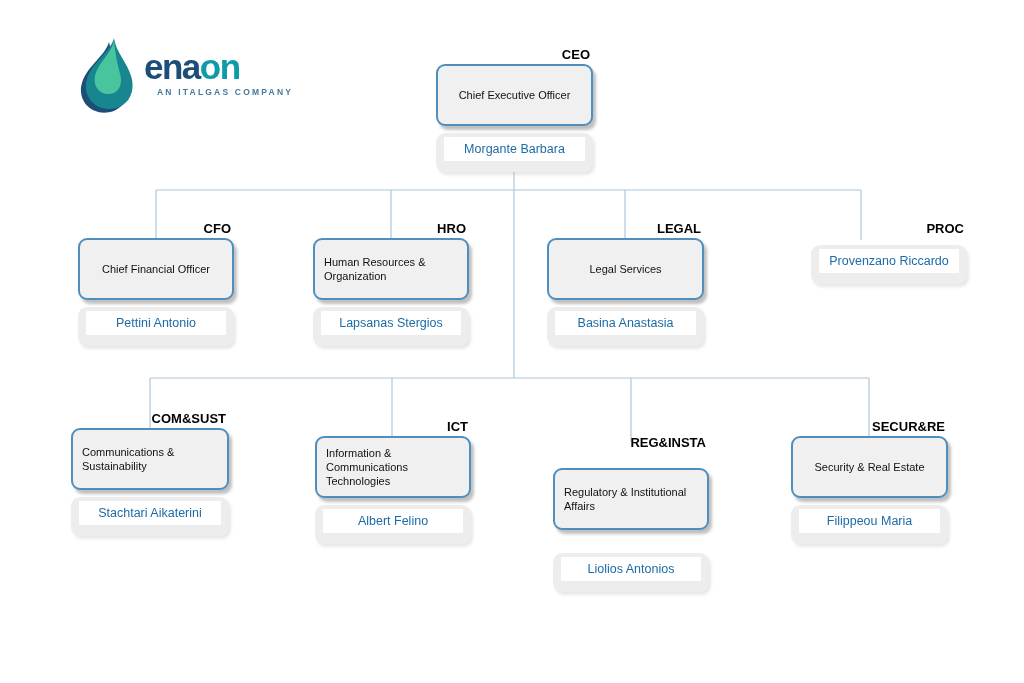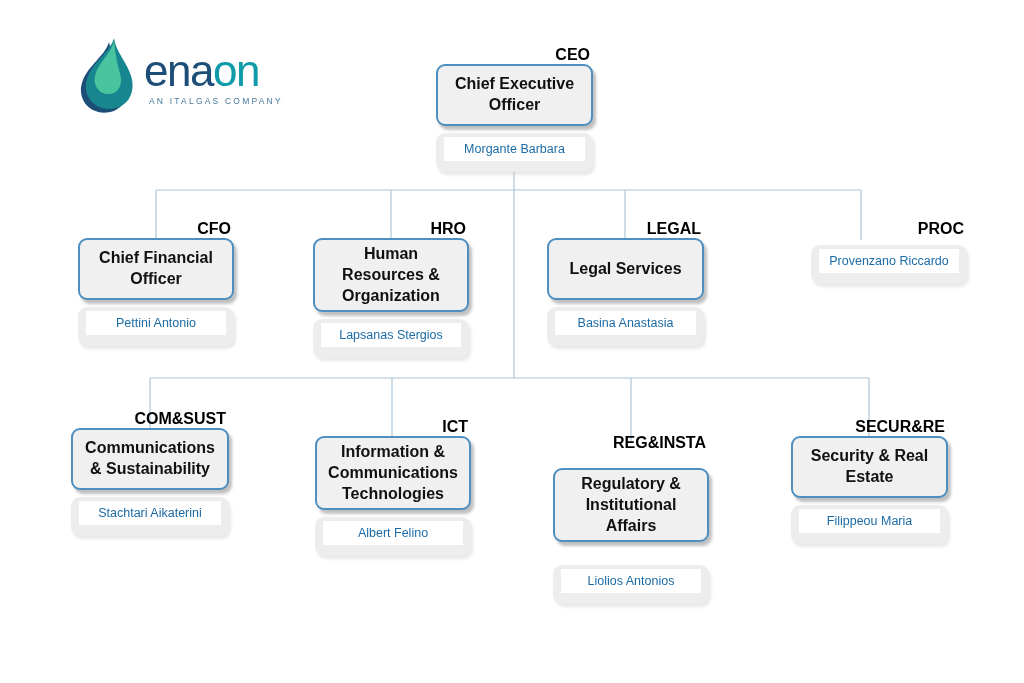--- a/index.html
+++ b/index.html
@@ -25,69 +25,69 @@
   .logo {
     position: absolute;
     left: 78px; top: 33px;
     display: flex;
     align-items: flex-start;
     z-index: 2;
   }
   .logo-icon { width: 62px; height: 85px; }
   .logo-text { margin-left: 4px; margin-top: 16px; }
   .wordmark {
-    font-size: 44px;
-    font-weight: normal;
+    font-size: 35px;
+    font-weight: bold;
     letter-spacing: -1.5px;
     line-height: 1;
   }
   .wm-primary { color: #1d4e78; }
   .wm-secondary { color: #0e9aa8; }
   .tagline {
     margin-top: 3px;
     padding-left: 5px;
     font-size: 8.5px;
-    font-weight: normal;
+    font-weight: bold;
     letter-spacing: 2.2px;
     color: #45799c;
+    margin-left: 8px;
   }
 
   
   .unit {
     position: absolute;
     z-index: 1;
     display: flex;
     flex-direction: column;
   }
   .unit-code {
-    font-size: 16px;
+    font-size: 13px;
     font-weight: bold;
     color: #000000;
     text-align: right;
     padding-right: 3px;
     height: 14px;
     line-height: 14px;
     margin-bottom: 2px;
   }
   .unit-box {
     min-height: 62px;
     background: #f0f0f0;
     border: 2px solid #4e8fbf;
     border-radius: 9px;
     box-shadow: 3px 4px 3px rgba(140,140,140,0.55);
     display: flex;
     align-items: center;
     justify-content: center;
     padding: 4px 9px;
   }
   .unit-title {
-    font-size: 16px;
-    font-weight: bold;
+    font-size: 11px;
+    font-weight: normal;
     color: #111111;
-    text-align: center;
     line-height: 1.3;
   }
   .name-wrap {
     margin-top: 7px;
     background: #ededed;
     border-radius: 9px;
     padding: 4px 8px 11px 8px;
     box-shadow: 2px 3px 3px rgba(190,190,190,0.35);
   }
   .unit-name {

